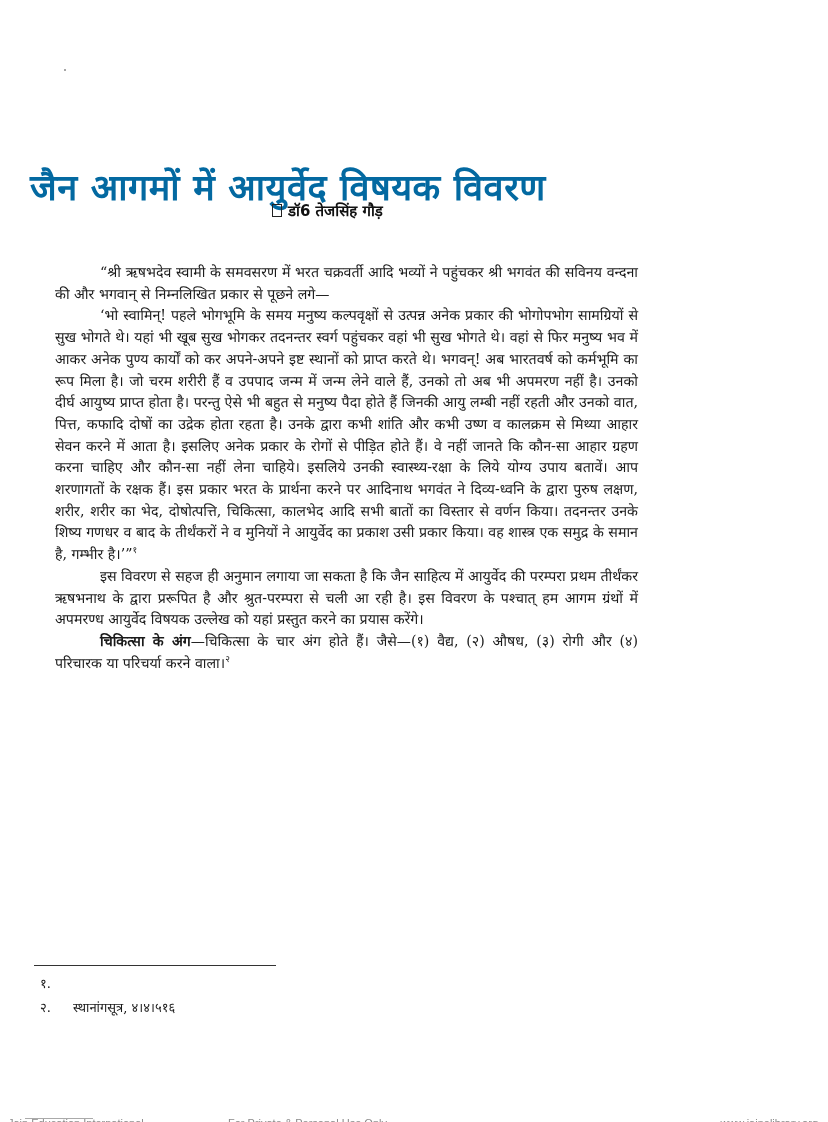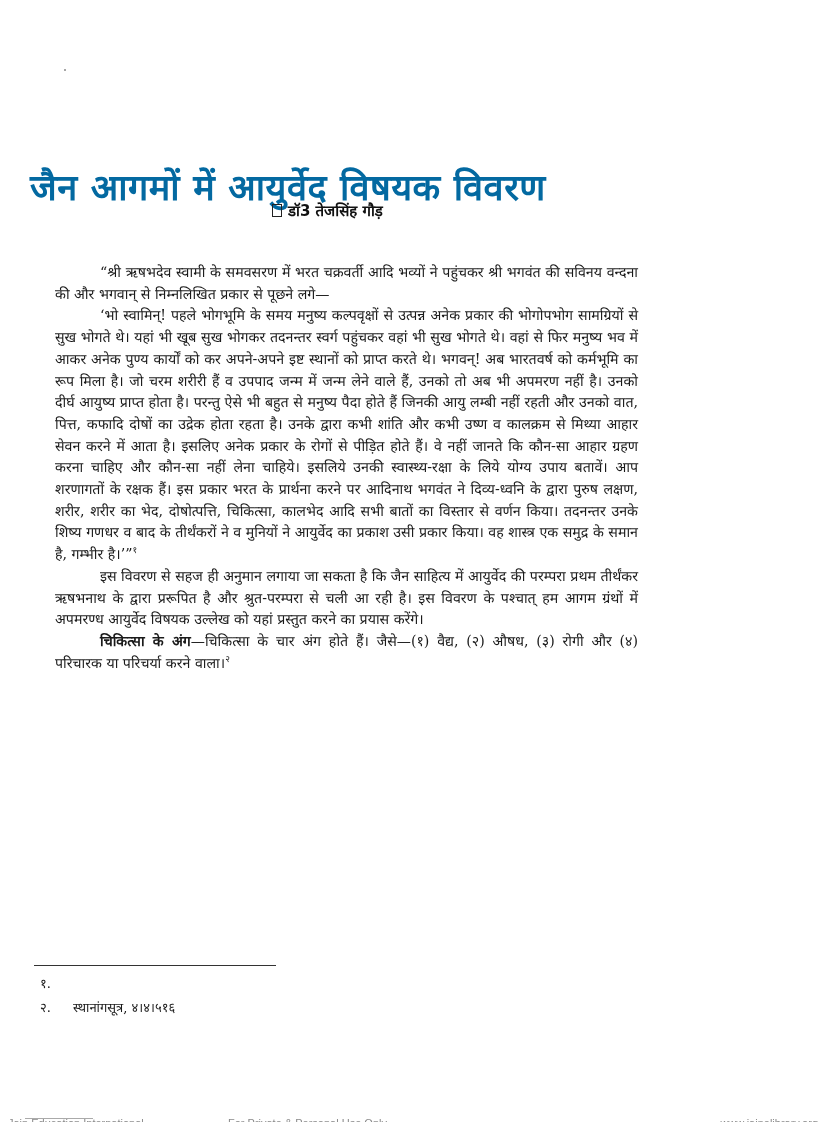--- a/index.html
+++ b/index.html
@@ -58,21 +58,21 @@
   </style>
 </head>
 <body>
 
 <div class="stray-dot"></div>
 
 <h1 class="title">जैन आगमों में आयुर्वेद विषयक विवरण</h1>
 
 <div class="author">
   <span class="box-icon"></span>
-  <span>डॉ3 तेजसिंह गौड़</span>
+  <span>डॉ6 तेजसिंह गौड़</span>
 </div>
 
 <div class="body-text">
   <p class="para indent">“श्री ऋषभदेव स्वामी के समवसरण में भरत चक्रवर्ती आदि भव्यों ने पहुंचकर श्री भगवंत की सविनय वन्दना की और भगवान् से निम्नलिखित प्रकार से पूछने लगे—</p>
   <p class="para indent"><span>‘भो स्वामिन्! पहले भोगभूमि के समय मनुष्य कल्पवृक्षों से उत्पन्न अनेक प्रकार की भोगोपभोग सामग्रियों से सुख भोगते थे। यहां भी खूब सुख भोगकर तदनन्तर स्वर्ग पहुंचकर वहां भी सुख भोगते थे। वहां से फिर मनुष्य भव में आकर अनेक पुण्य कार्यों को कर अपने-अपने इष्ट स्थानों को प्राप्त करते थे। भगवन्! अब भारतवर्ष को कर्मभूमि का रूप मिला है। जो चरम शरीरी हैं व उपपाद जन्म में जन्म लेने वाले हैं, उनको तो अब भी अपमरण नहीं है। उनको दीर्घ आयुष्य प्राप्त होता है। परन्तु ऐसे भी बहुत से मनुष्य पैदा होते हैं जिनकी आयु लम्बी नहीं रहती और उनको वात, पित्त, कफादि दोषों का उद्रेक होता रहता है। उनके द्वारा कभी शांति और कभी उष्ण व कालक्रम से मिथ्या आहार सेवन करने में आता है। इसलिए अनेक प्रकार के रोगों से पीड़ित होते हैं। वे नहीं जानते कि कौन-सा आहार ग्रहण करना चाहिए और कौन-सा नहीं लेना चाहिये। इसलिये उनकी स्वास्थ्य-रक्षा के लिये योग्य उपाय बतावें। आप शरणागतों के रक्षक हैं। इस प्रकार भरत के प्रार्थना करने पर आदिनाथ भगवंत ने दिव्य-ध्वनि के द्वारा पुरुष लक्षण, शरीर, शरीर का भेद, दोषोत्पत्ति, चिकित्सा, कालभेद आदि सभी बातों का विस्तार से वर्णन किया। तदनन्तर उनके शिष्य गणधर व बाद के तीर्थंकरों ने व मुनियों ने आयुर्वेद का प्रकाश उसी प्रकार किया। वह शास्त्र एक समुद्र के समान है, गम्भीर है।’”</span><sup>१</sup></p>
   <p class="para indent">इस विवरण से सहज ही अनुमान लगाया जा सकता है कि जैन साहित्य में आयुर्वेद की परम्परा प्रथम तीर्थंकर ऋषभनाथ के द्वारा प्ररूपित है और श्रुत-परम्परा से चली आ रही है। इस विवरण के पश्चात् हम आगम ग्रंथों में अपमरण्ध आयुर्वेद विषयक उल्लेख को यहां प्रस्तुत करने का प्रयास करेंगे।</p>
   <p class="para indent"><span class="bold-head">चिकित्सा के अंग</span><span>—चिकित्सा के चार अंग होते हैं। जैसे—(१) वैद्य, (२) औषध, (३) रोगी और (४) परिचारक या परिचर्या करने वाला।</span><sup>२</sup></p>
 </div>
 
 <div class="footnote-rule"></div>

